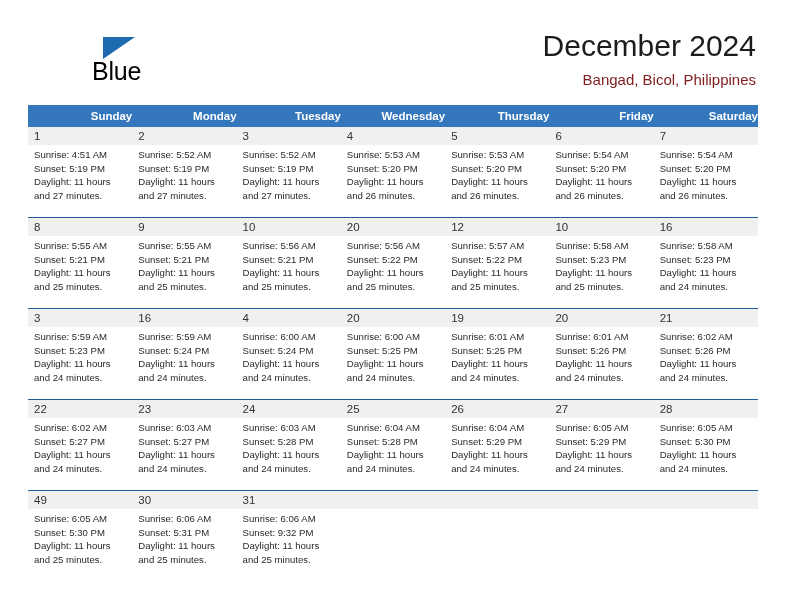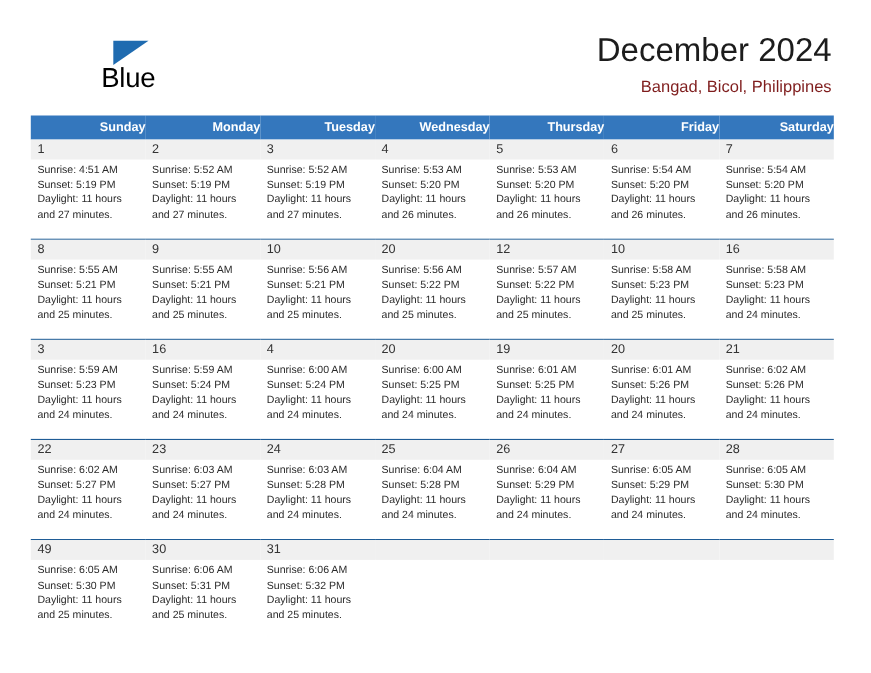--- a/index.html
+++ b/index.html
@@ -506,21 +506,21 @@
                 <div>Daylight: 11 hours</div>
                 <div>and 25 minutes.</div>
               </div>
             </div>
           </td>
           <td>
             <div class="day-cell">
               <div class="day-number">31</div>
               <div class="day-info">
                 <div>Sunrise: 6:06 AM</div>
-                <div>Sunset: 5:32 PM</div>
+                <div>Sunset: 9:32 PM</div>
                 <div>Daylight: 11 hours</div>
                 <div>and 25 minutes.</div>
               </div>
             </div>
           </td>
           <td>
             <div class="day-cell empty">
               <div class="day-number"></div>
               <div class="day-info">
                 <div></div>

